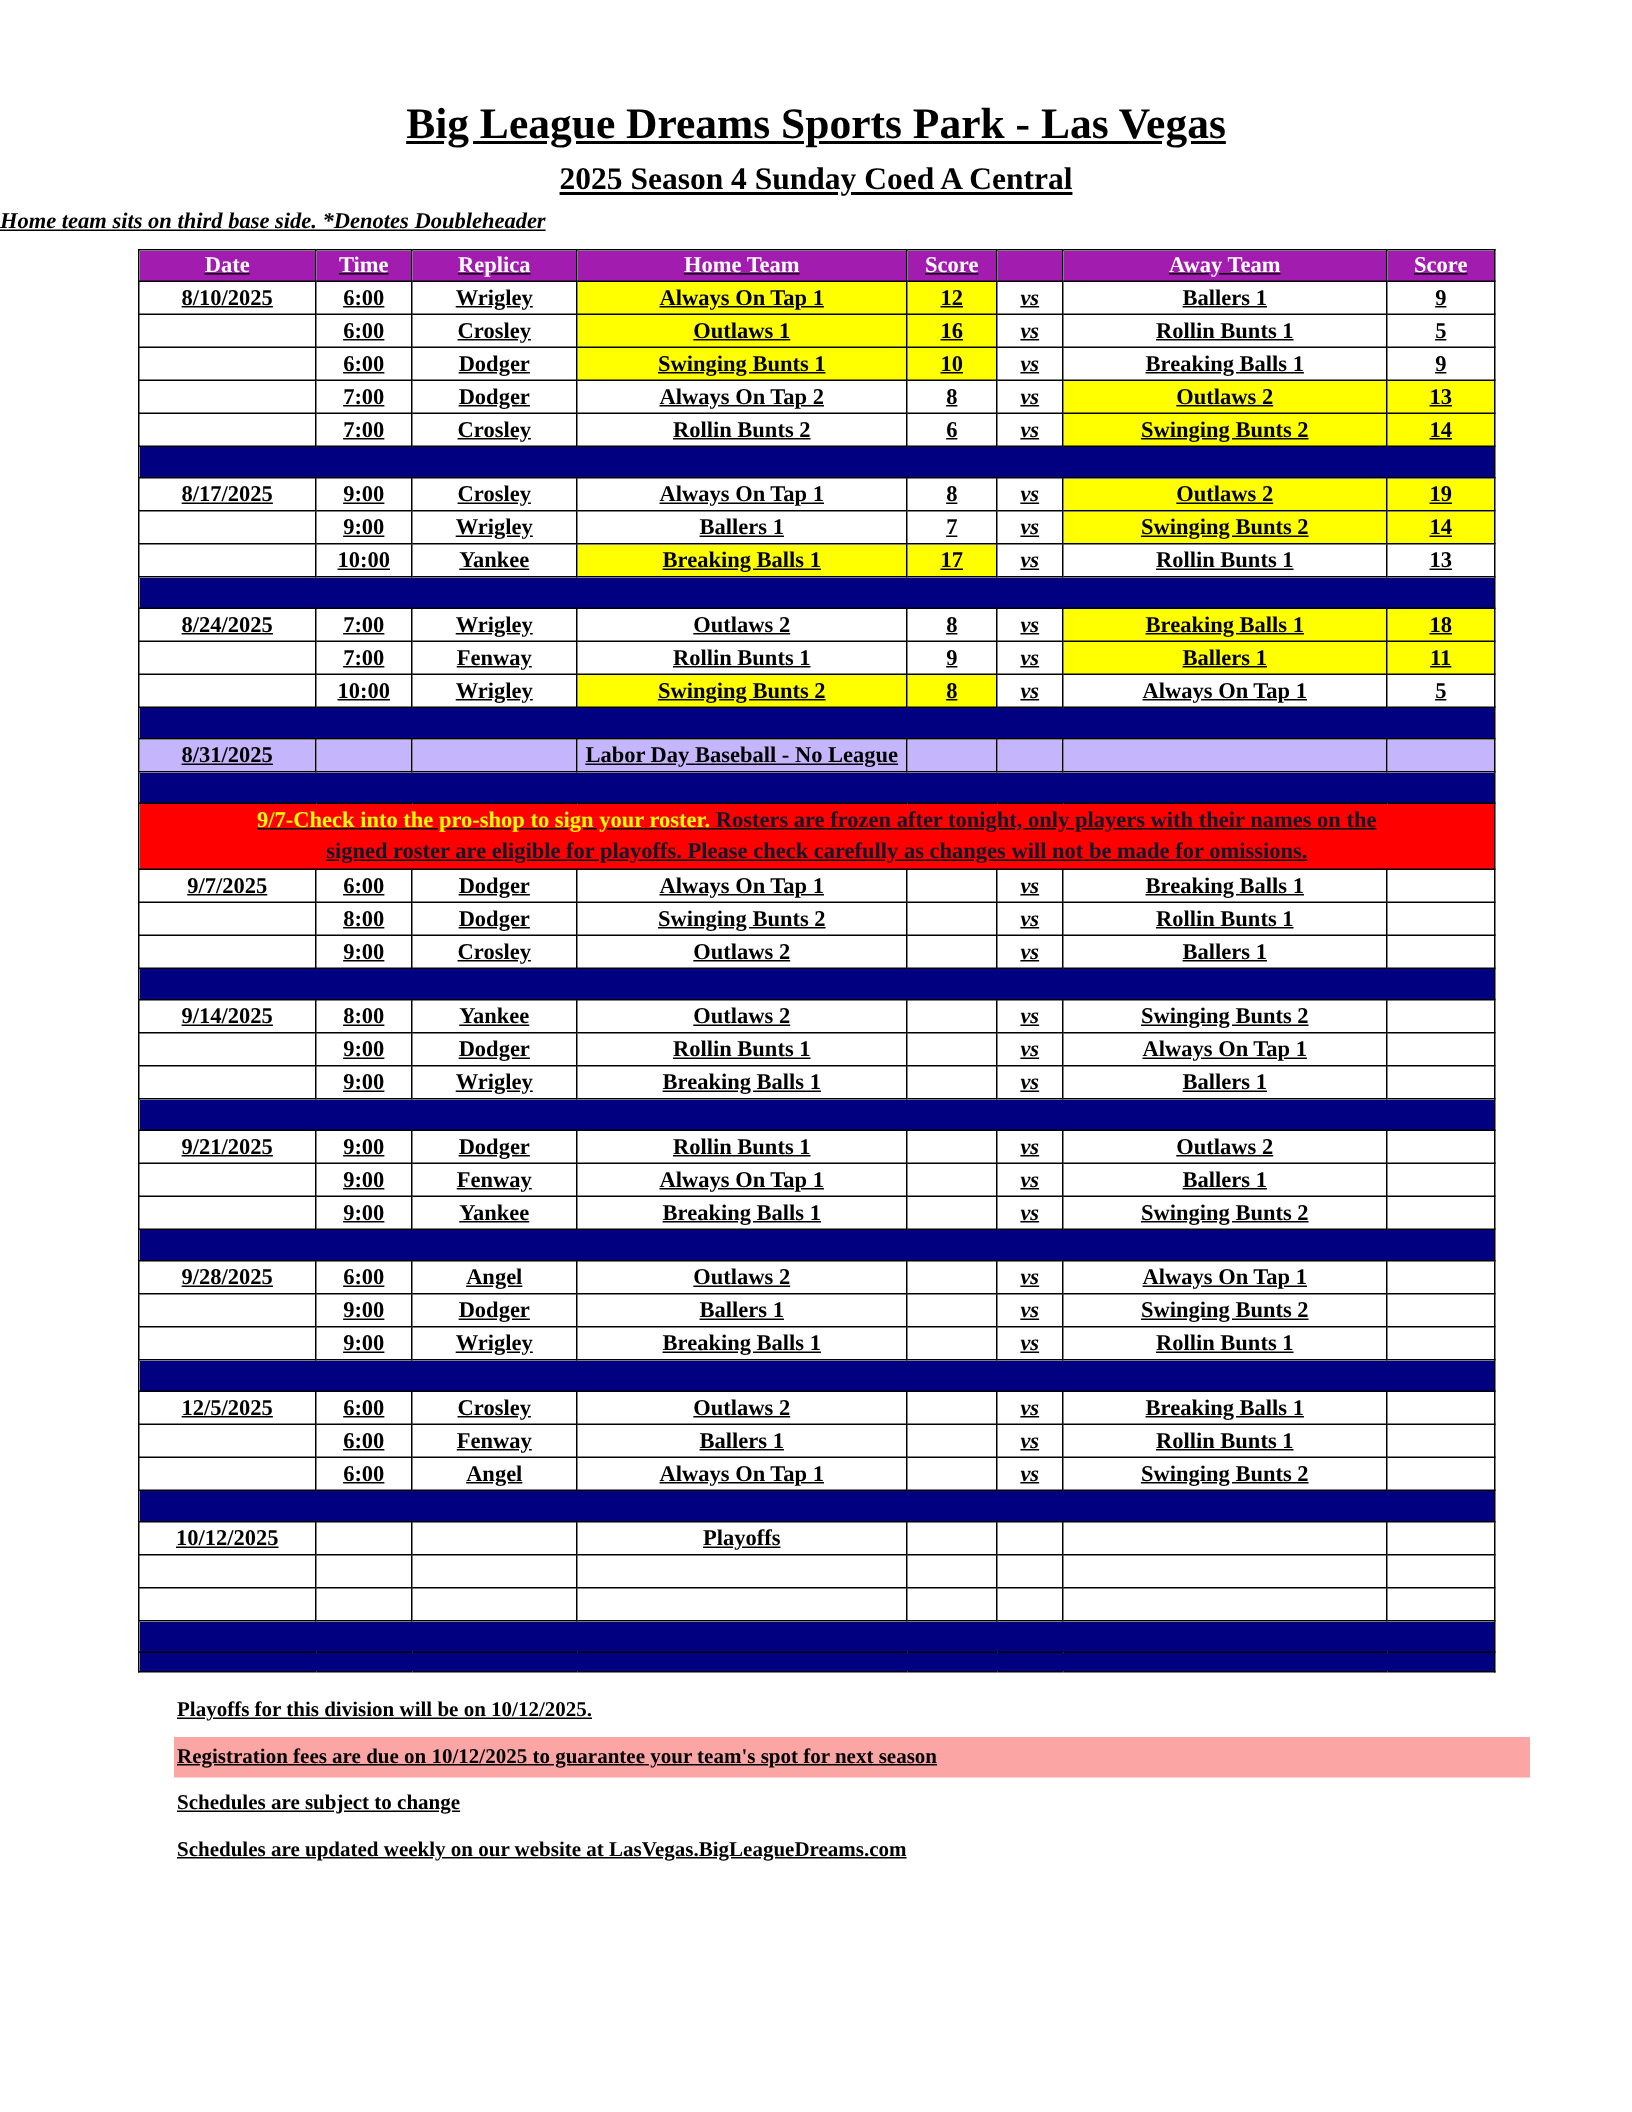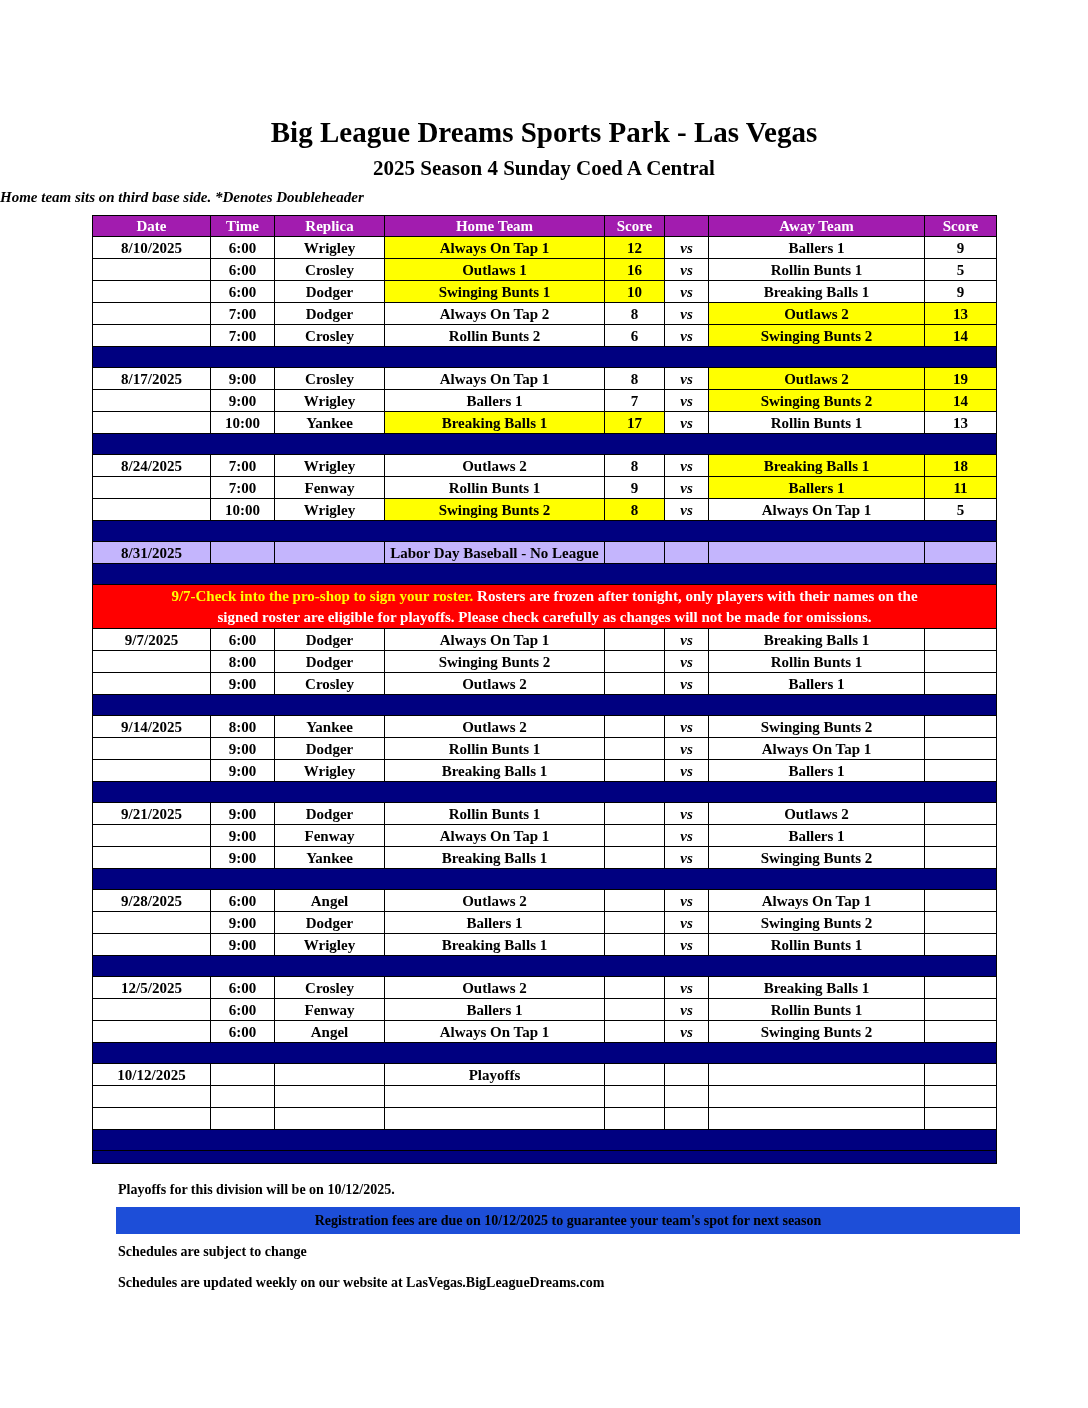--- a/index.html
+++ b/index.html
@@ -1,40 +1,40 @@
 <!DOCTYPE html>
 <html><head>
 <meta charset="utf-8">
 <style>
   * { margin:0; padding:0; box-sizing:border-box; }
   html, body { width:1088px; height:1408px; }
   body { background:#ffffff; color:#000; font-family:"Liberation Serif", serif; overflow:hidden; }
-  .page { padding-top:116px; }
+  .page { padding-top:67px;text-decoration:underline; }
   .title { text-align:center; font-size:29px; font-weight:700; }
   .subtitle { text-align:center; font-size:21px; font-weight:700; margin-top:7px; }
   .note { font-size:15px; font-weight:700; font-style:italic; margin-top:8px; }
   table.schedule { border-collapse:collapse; table-layout:fixed; width:904px; margin:9px 0 0 92px; }
   .schedule th, .schedule td {
     border:1px solid #000; font-weight:700; font-size:15px; text-align:center;
     vertical-align:middle; padding:0 2px; height:22px; line-height:20px;
     white-space:nowrap; overflow:hidden;
   }
   .schedule thead th { background:#a21caf; color:#fff; height:21px; }
   .sep-row td { background:#000080; height:21px; }
   .sep-row.thin td { height:13px; }
   .gray-row td { background:#c4b5fd; }
   .hl { background:#FFFF00; }
   .vs-cell { font-style:italic; font-size:13px; }
   .label-cell { overflow:visible; }
   .notice-row td { background:#FF0000; height:44px; line-height:21px; }
   .notice-hl { color:#FFFF00; }
-  .notice-rest { color:#ffffff; }
+  .notice-rest { color:#0f172a; }
   .footer { width:904px; margin:12px 0 0 116px; font-weight:700; font-size:14px; }
   .footer > div { margin-bottom:4px; padding:1px 2px; line-height:25px; }
-  .footer .yellow-band { background:#1d4ed8;text-align:center; }
+  .footer .yellow-band { background:#fca5a5; }
 </style>
 </head>
 <body>
 
 <div class="page">
   <div class="title">Big League Dreams Sports Park - Las Vegas</div>
   <div class="subtitle">2025 Season 4 Sunday Coed A Central</div>
   <div class="note">Home team sits on third base side.  *Denotes Doubleheader</div>
 
   <table class="schedule">

